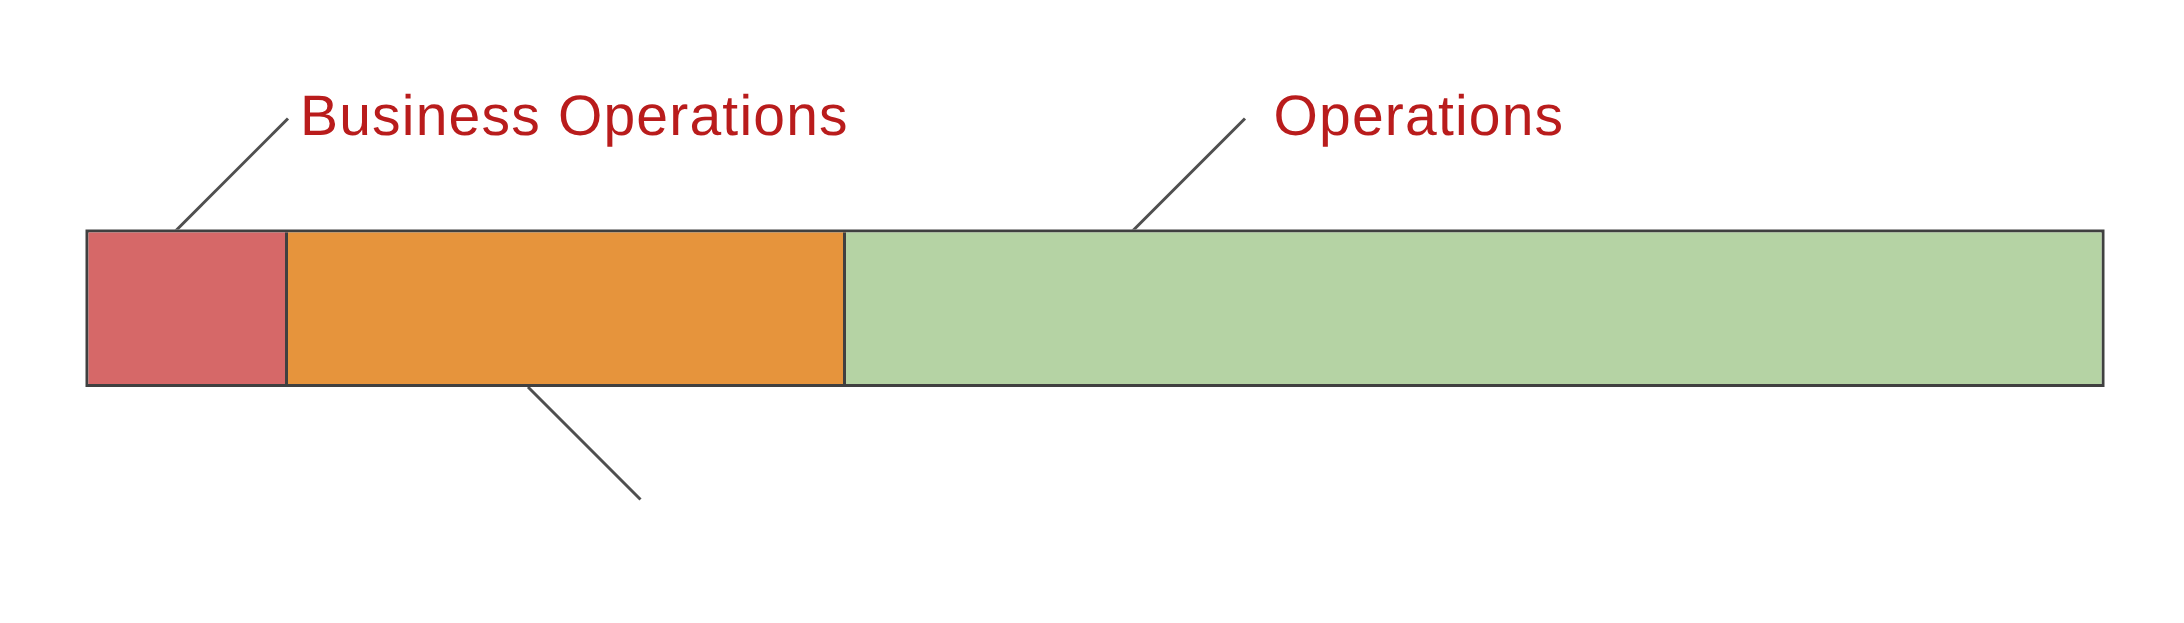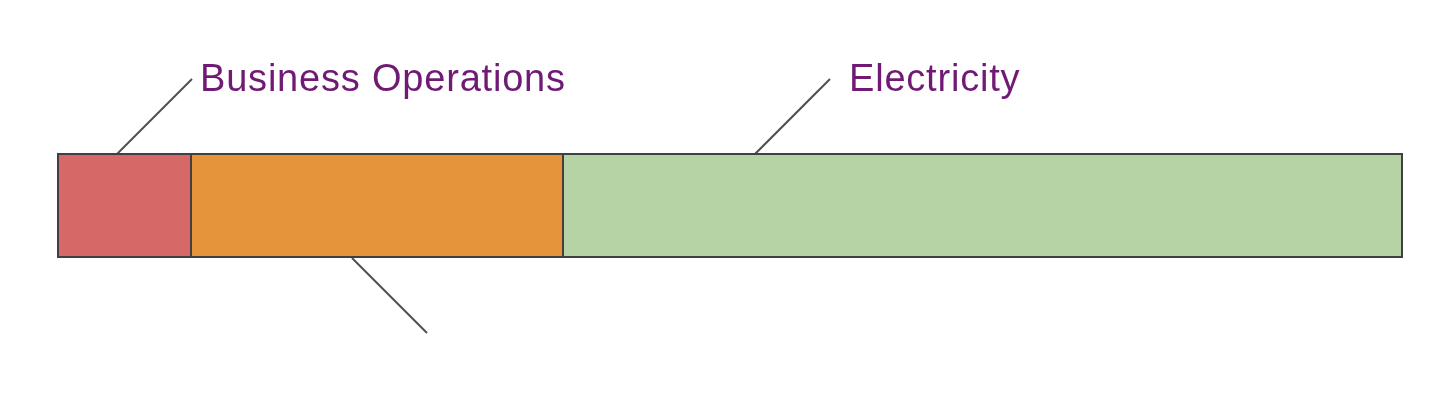--- a/index.html
+++ b/index.html
@@ -26,21 +26,21 @@
   .leaders line {
     stroke: #4f4f4f;
     stroke-width: 2;
   }
   .anno-label {
     position: absolute;
     font-size: 38px;
     line-height: 44px;
     font-weight: 400;
     letter-spacing: 0.8px;
-    color: #701a75;
+    color: #b91c1c;
     white-space: nowrap;
   }
   .label-business { left: 200px; top: 56px; }
   .label-electricity { left: 849px; top: 56px; }
   .label-hardware { left: 446px; top: 306px; }
   .bar {
     position: absolute;
     left: 57px;
     top: 153px;
     width: 1346px;
@@ -65,21 +65,21 @@
 <div class="canvas">
 
   <svg class="leaders" viewBox="0 0 1456 415" xmlns="http://www.w3.org/2000/svg">
     <line x1="117" y1="154" x2="192" y2="79"></line>
     <line x1="755" y1="154" x2="830" y2="79"></line>
     <line x1="352" y1="258" x2="427" y2="333"></line>
   </svg>
 
   <div class="anno-label label-business">Business Operations</div>
 
-  <div class="anno-label label-electricity">Electricity</div>
+  <div class="anno-label label-electricity">Operations</div>
 
 
   <div class="bar" id="bar">
       <div class="segment" style="width: 9.9%; background: rgb(214, 104, 104);"></div>
       <div class="segment" style="width: 27.7%; background: rgb(230, 148, 60);"></div>
       <div class="segment" style="width: 62.4%; background: rgb(181, 211, 164);"></div>
     </div>
 
 </div>
 

